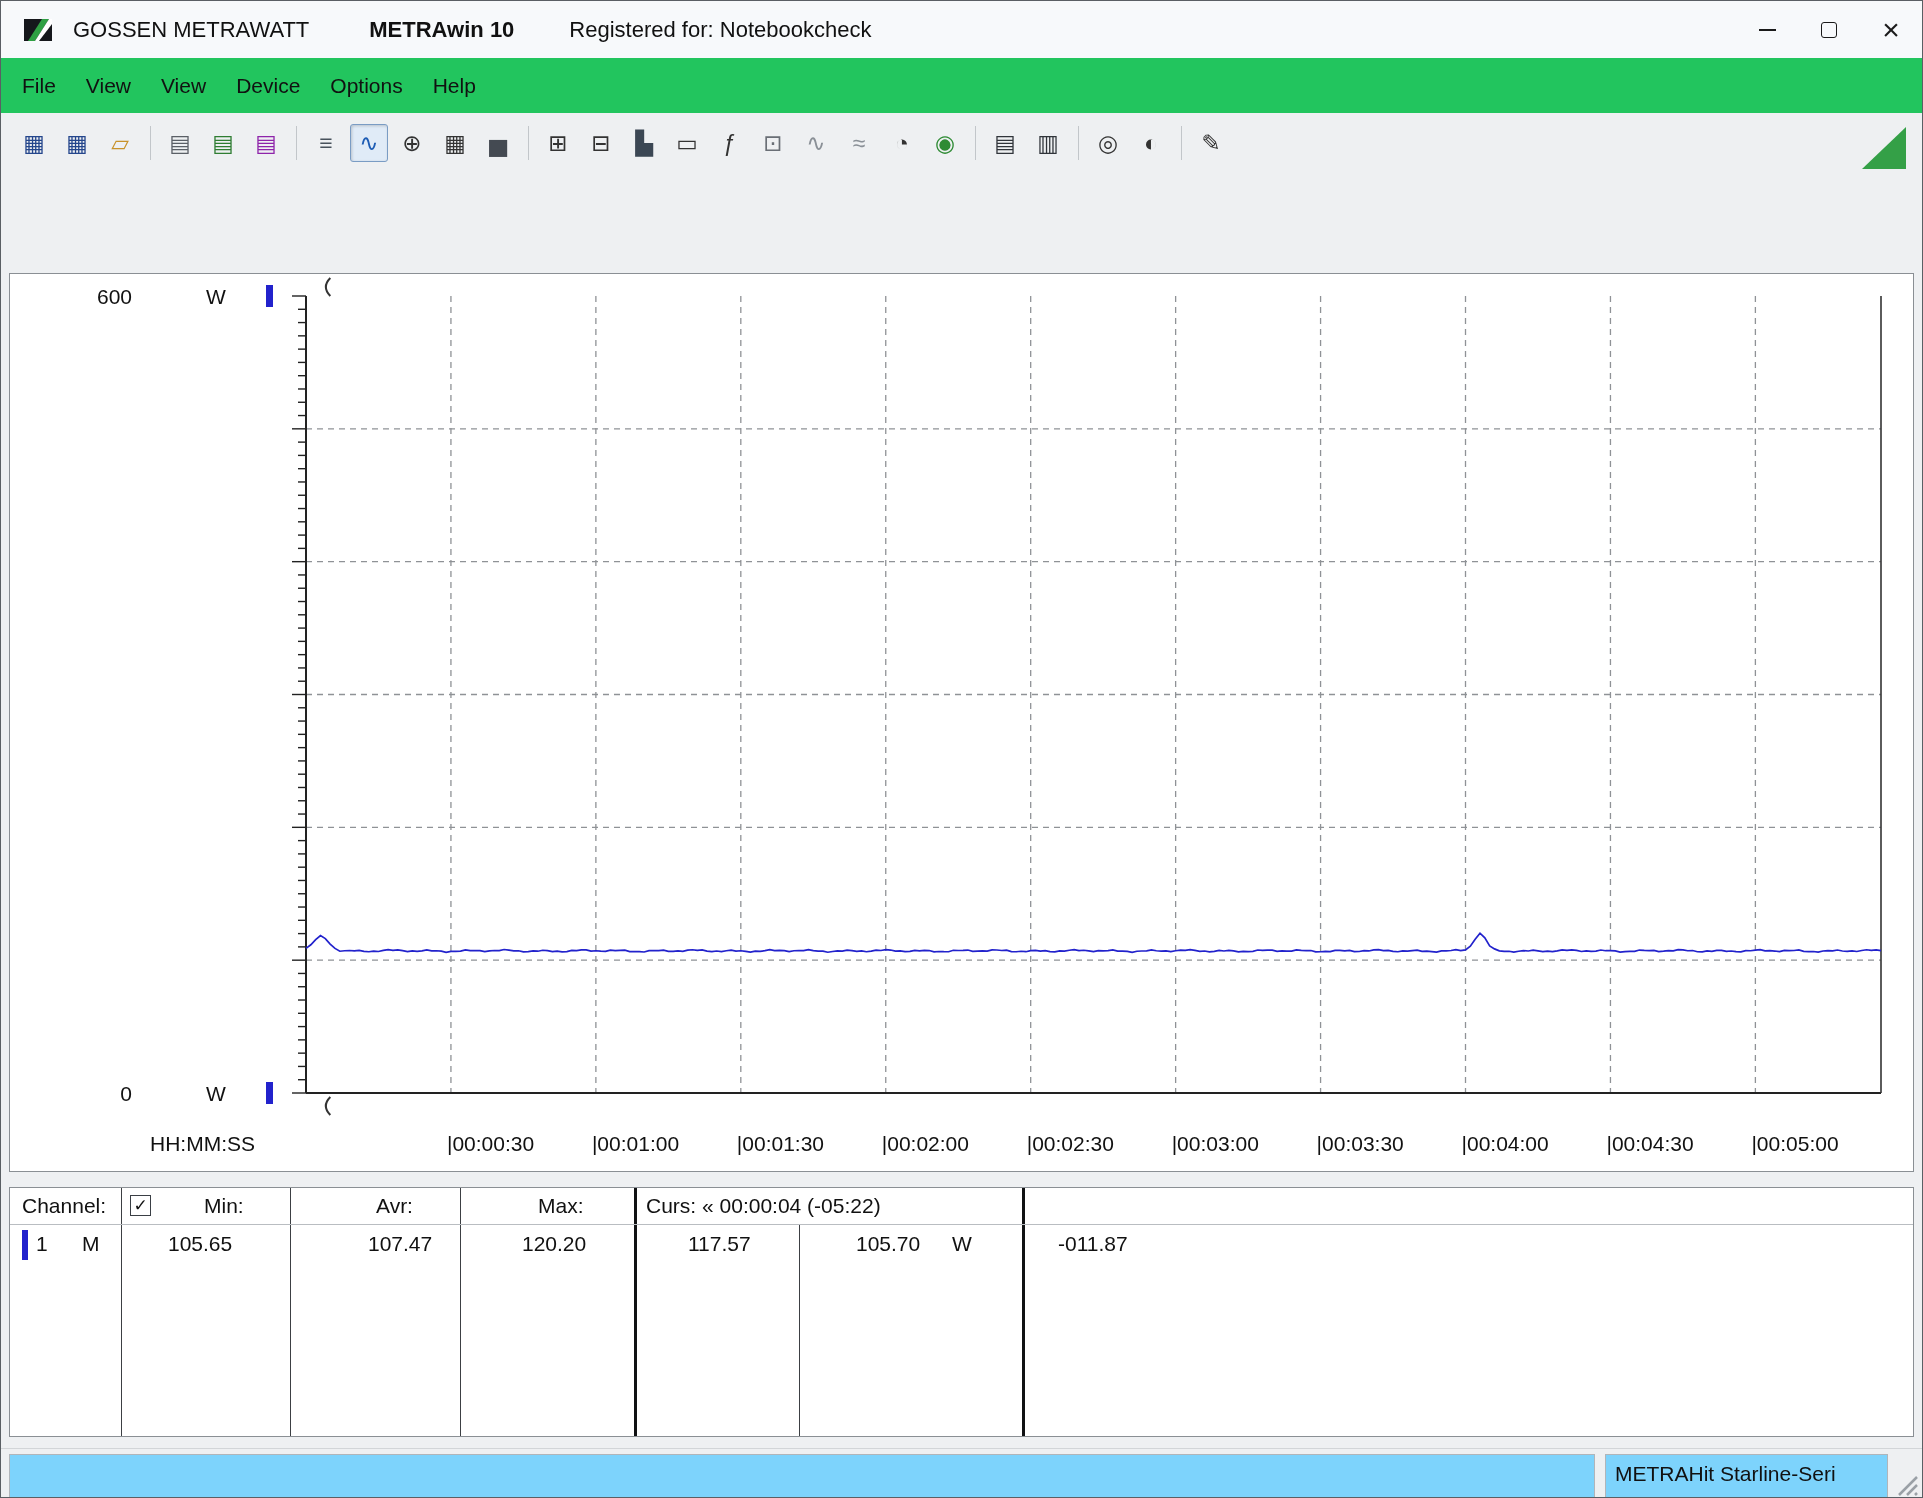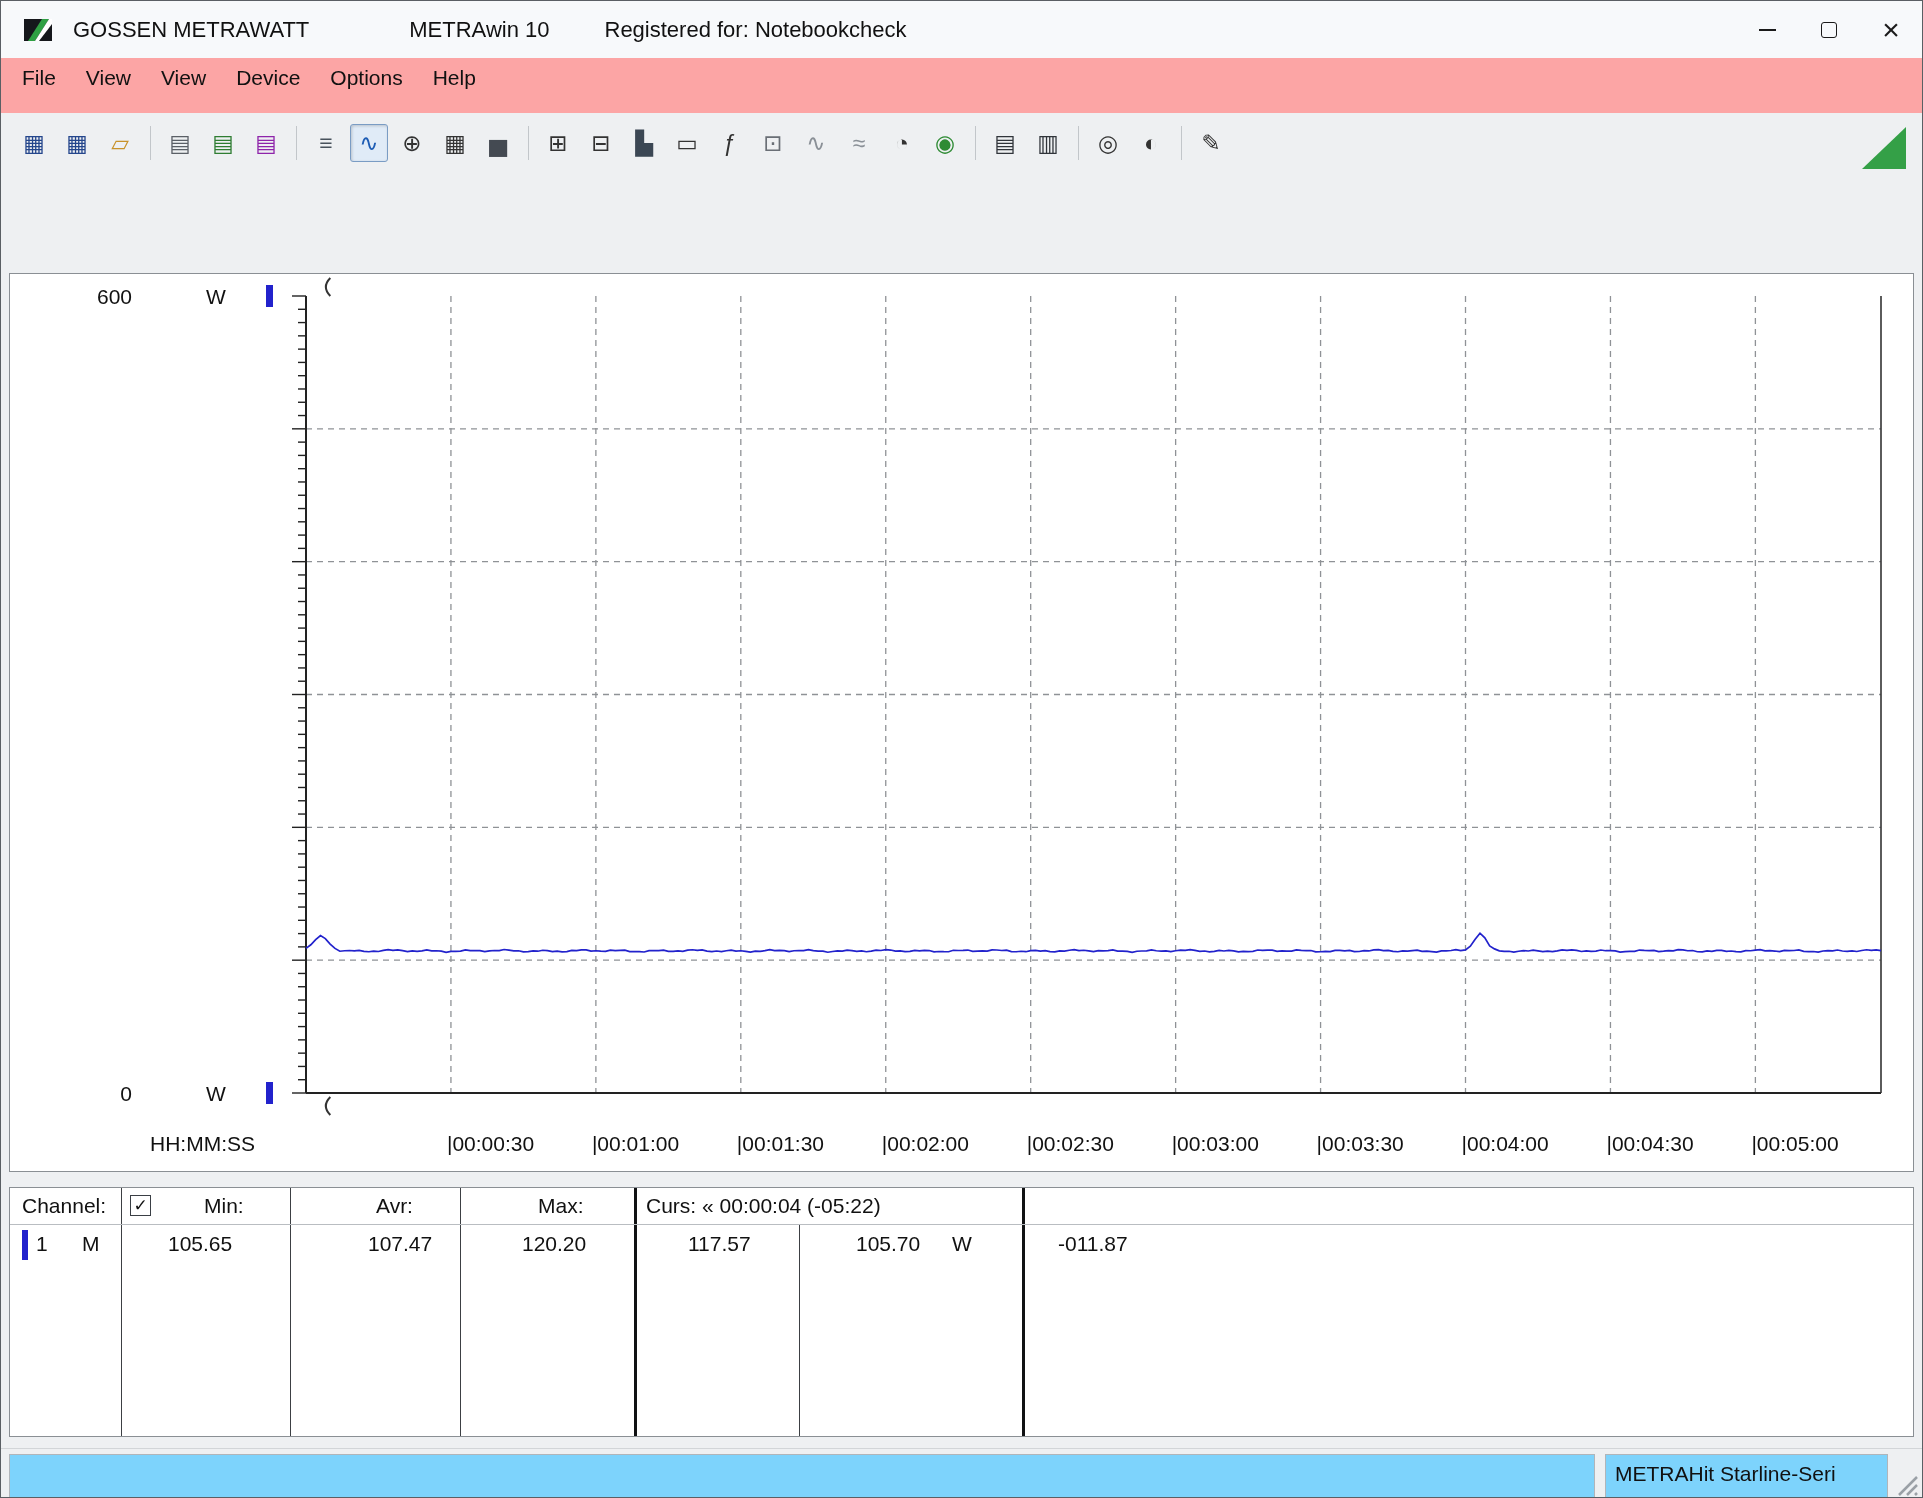--- a/index.html
+++ b/index.html
@@ -6,29 +6,29 @@
   .window{
     position:relative;width:1923px;height:1498px;background:#eef0f2;
     border:1px solid #5a5f64;box-sizing:border-box;overflow:hidden;
     font-family:"Liberation Sans","DejaVu Sans",sans-serif;color:#111;
   }
   
   .titlebar{position:absolute;top:0;left:0;right:0;height:57px;background:#f7f9fb;
     display:flex;align-items:center;border-bottom:1px solid #e4e6e9;}
   .app-icon{width:34px;height:34px;margin-left:20px;flex:0 0 auto;}
   .title-text{font-size:22px;white-space:nowrap;}
-  .t1{margin-left:18px;} .t2{margin-left:100px;} .t3{margin-left:55px;}
+  .t1{margin-left:18px;} .t2{margin-left:60px;font-weight:bold;} .t3{margin-left:55px;}
   .win-controls{margin-left:auto;display:flex;height:100%;}
   .win-btn{width:62px;height:100%;display:flex;align-items:center;justify-content:center;cursor:default;}
   .glyph-min{width:17px;height:2px;background:#1a1a1a;}
   .glyph-max{width:16px;height:16px;border:1.5px solid #1a1a1a;border-radius:3px;box-sizing:border-box;}
   .glyph-close{font-size:30px;line-height:1;color:#1a1a1a;}
   
-  .menubar{position:absolute;top:57px;left:0;right:0;height:55px;display:flex;align-items:flex-start;
-    padding-left:6px;font-size:21px;background:#fca5a5;}
+  .menubar{position:absolute;top:57px;left:0;right:0;height:55px;display:flex;align-items:center;
+    padding-left:6px;font-size:21px;background:#22c55e;}
   .menu-item{padding:8px 15px;}
   
   .toolbar{position:absolute;top:112px;left:0;right:0;height:60px;display:flex;align-items:center;
     padding-left:14px;background:#eef0f2;}
   .tb-btn{width:36px;height:36px;margin-right:5px;display:flex;align-items:center;justify-content:center;
     font-size:23px;border:1px solid transparent;border-radius:3px;flex:0 0 auto;}
   .tb-btn.pressed{border:1px solid #7a9cc4;background:#e0ebf7;box-shadow:inset 1px 1px 3px rgba(0,0,0,.18);}
   .tb-sep{width:1px;height:34px;background:#c2c6ca;margin:0 10px 0 6px;flex:0 0 auto;}
   .expand-triangle{position:absolute;top:126px;left:1861px;width:0;height:0;
     border-left:44px solid transparent;border-bottom:42px solid #34a047;}

